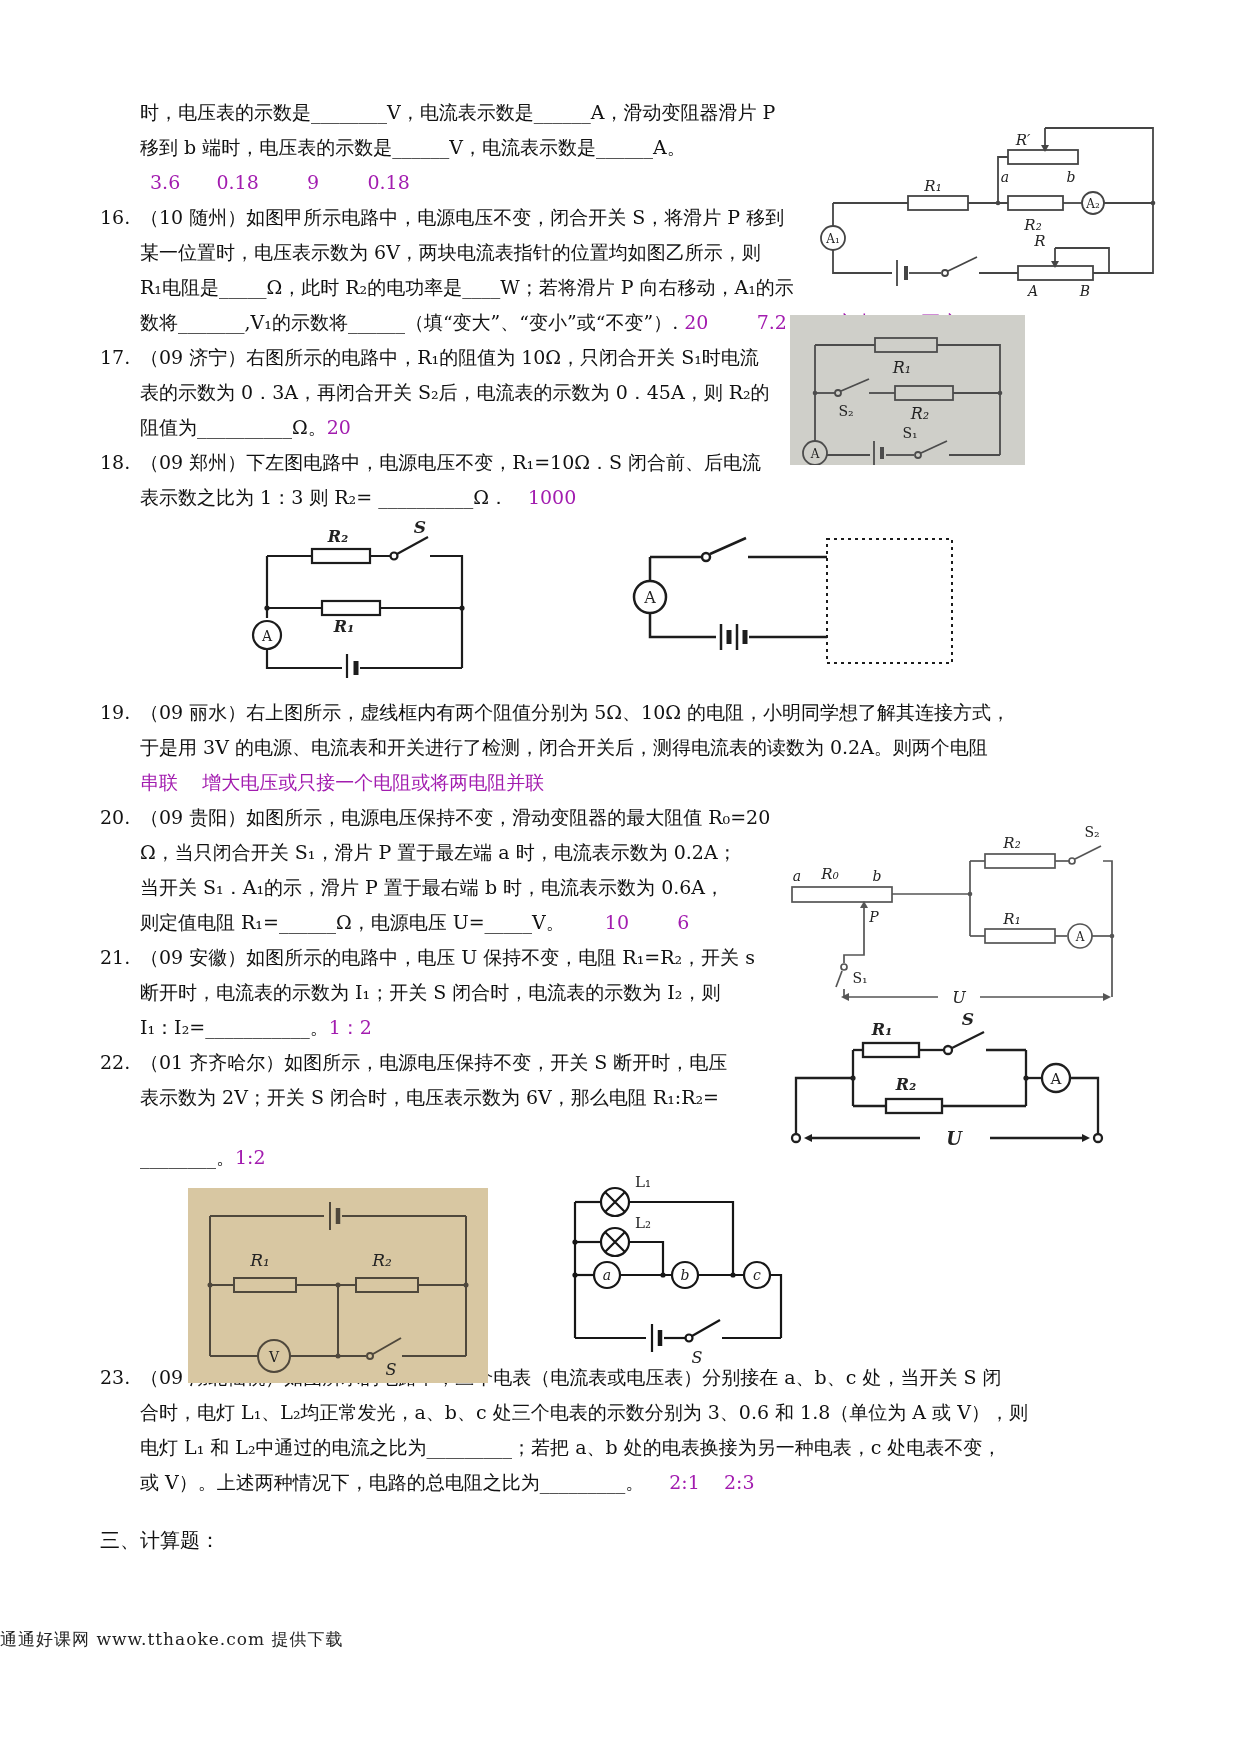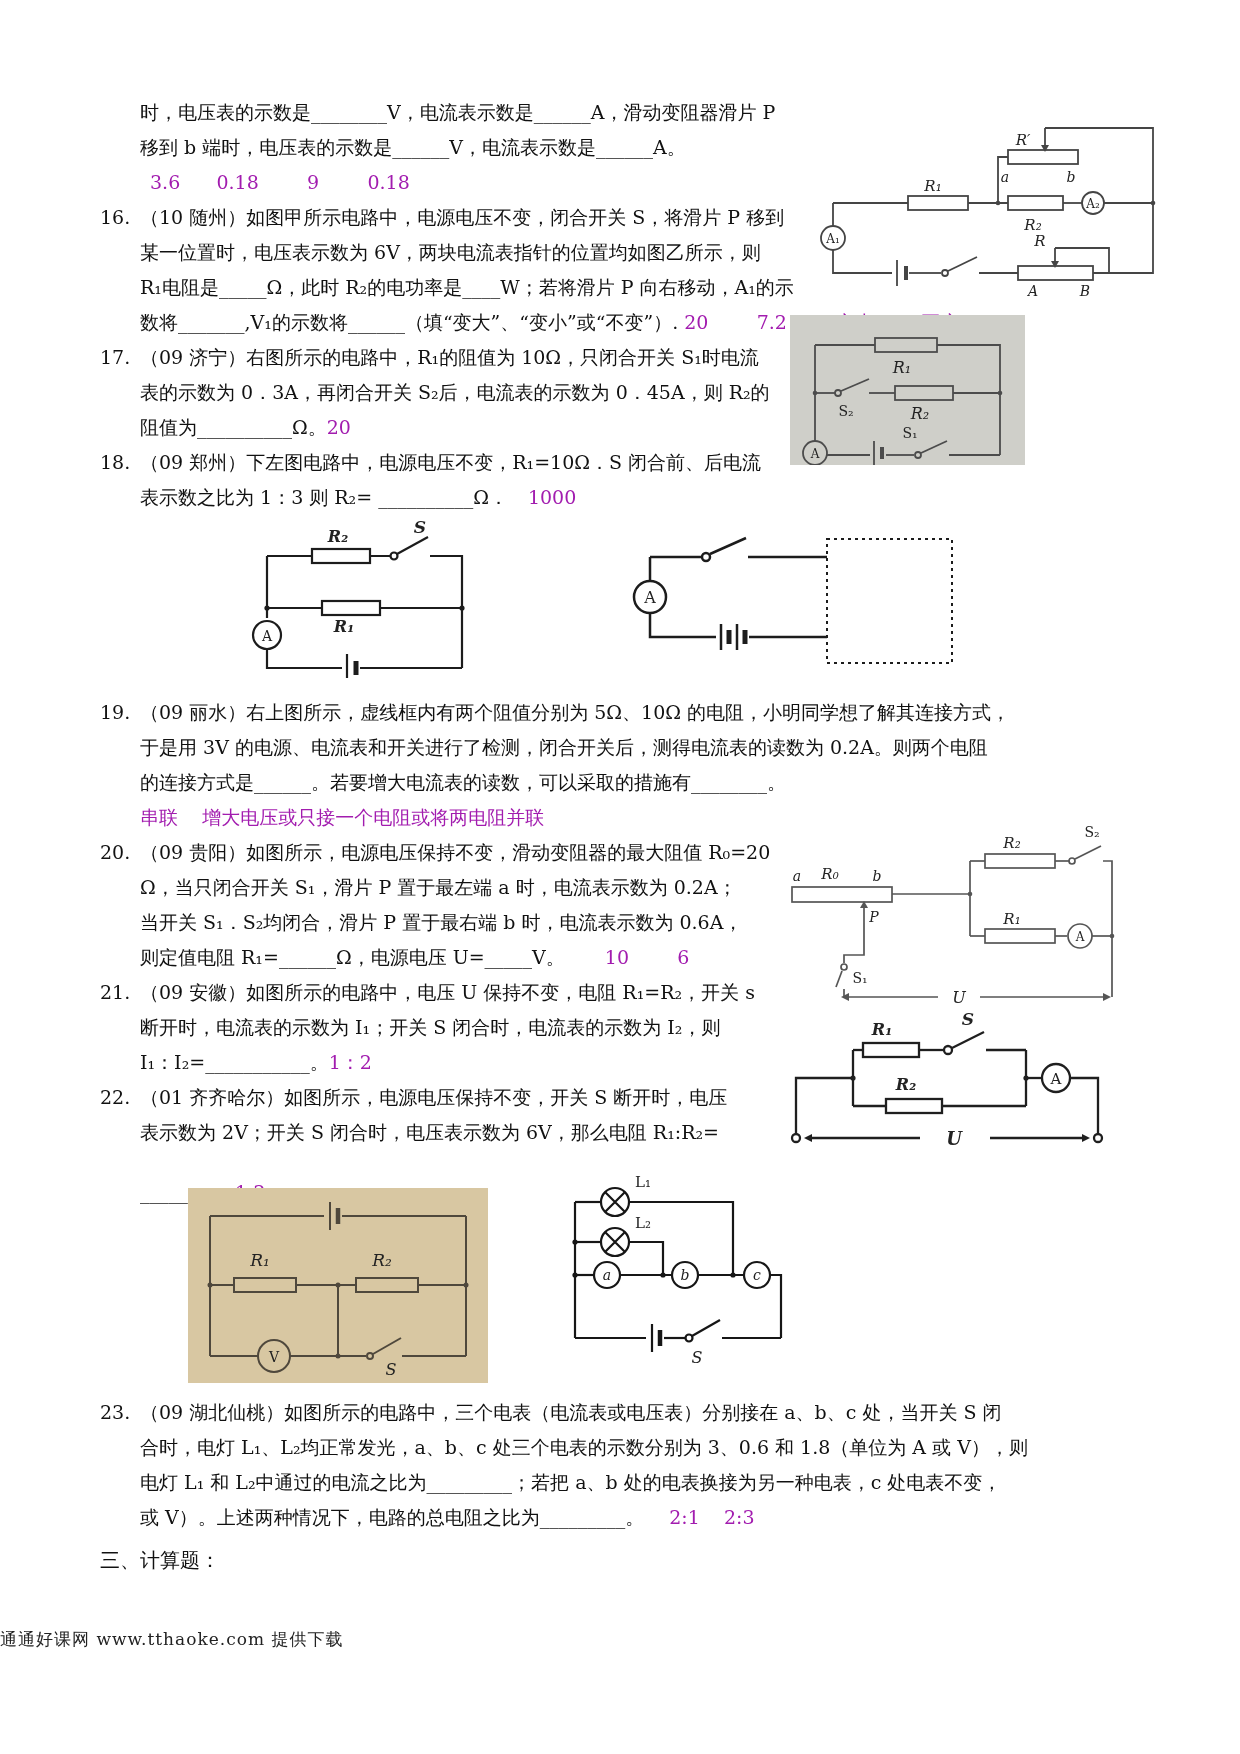--- a/index.html
+++ b/index.html
@@ -4,21 +4,21 @@
 <style>
   html,body{margin:0;padding:0;background:#888;}
   .page{position:relative;width:1240px;height:1754px;background:#ffffff;overflow:hidden;
         font-family:"DejaVu Serif","Liberation Serif",serif;color:#111;}
   .flow{position:absolute;left:100px;top:95px;width:1080px;}
   .line{white-space:pre;font-size:19px;line-height:35px;height:35px;}
   .cont{padding-left:40px;}
   .qnum{display:inline-block;width:40px;}
   .ans{color:#a21caf;}
   .gap-top{margin-top:25px;}
-  .section-line{margin-top:8px;font-size:20px;}
+  .section-line{margin-top:23px;font-size:20px;}
   .fig{position:absolute;}
   .fig svg text{font-family:"DejaVu Serif","Liberation Serif",serif;fill:#222;}
   .it{font-style:italic;}
   .bi{font-style:italic;font-weight:bold;}
   .footer{position:absolute;left:0;top:1628px;width:100%;text-align:left;
           font-size:17px;color:#222;letter-spacing:1px;}
 </style>
 </head>
 <body>
 
@@ -39,26 +39,25 @@
     <div class="line cont"><span>表的示数为 0．3A，再闭合开关 S₂后，电流表的示数为 0．45A，则 R₂的</span></div>
     <div class="line cont"><span>阻值为__________Ω。</span><span class="ans">20</span></div>
 
     <div class="line"><span class="qnum">18.</span><span>（09 郑州）下左图电路中，电源电压不变，R₁=10Ω．S 闭合前、后电流</span></div>
     <div class="line cont"><span>表示数之比为 1：3 则 R₂= __________Ω．</span><span class="ans" style="padding-left:20px">1000</span></div>
 
     <div style="height:180px"></div>
 
     <div class="line"><span class="qnum">19.</span><span>（09 丽水）右上图所示，虚线框内有两个阻值分别为 5Ω、10Ω 的电阻，小明同学想了解其连接方式，</span></div>
     <div class="line cont"><span>于是用 3V 的电源、电流表和开关进行了检测，闭合开关后，测得电流表的读数为 0.2A。则两个电阻</span></div>
-    <div class="line cont"><span>的连接方式是______。若要增大电流表的读数，可以采取的措施有________。</span></div>
     <div class="line cont ans"><span>串联    增大电压或只接一个电阻或将两电阻并联</span></div>
 
     <div class="line"><span class="qnum">20.</span><span>（09 贵阳）如图所示，电源电压保持不变，滑动变阻器的最大阻值 R₀=20</span></div>
     <div class="line cont"><span>Ω，当只闭合开关 S₁，滑片 P 置于最左端 a 时，电流表示数为 0.2A；</span></div>
-    <div class="line cont"><span>当开关 S₁．S₂均闭合，滑片 P 置于最右端 b 时，电流表示数为 0.6A，</span></div>
+    <div class="line cont"><span>当开关 S₁．A₁的示，滑片 P 置于最右端 b 时，电流表示数为 0.6A，</span></div>
     <div class="line cont"><span>则定值电阻 R₁=______Ω，电源电压 U=_____V。</span><span class="ans" style="padding-left:40px">10        6</span></div>
 
     <div class="line"><span class="qnum">21.</span><span>（09 安徽）如图所示的电路中，电压 U 保持不变，电阻 R₁=R₂，开关 s</span></div>
     <div class="line cont"><span>断开时，电流表的示数为 I₁；开关 S 闭合时，电流表的示数为 I₂，则</span></div>
     <div class="line cont"><span>I₁：I₂=___________。</span><span class="ans">1：2</span></div>
 
     <div class="line"><span class="qnum">22.</span><span>（01 齐齐哈尔）如图所示，电源电压保持不变，开关 S 断开时，电压</span></div>
     <div class="line cont"><span>表示数为 2V；开关 S 闭合时，电压表示数为 6V，那么电阻 R₁:R₂=</span></div>
     <div class="line cont gap-top"><span>________。</span><span class="ans">1:2</span></div>
 

